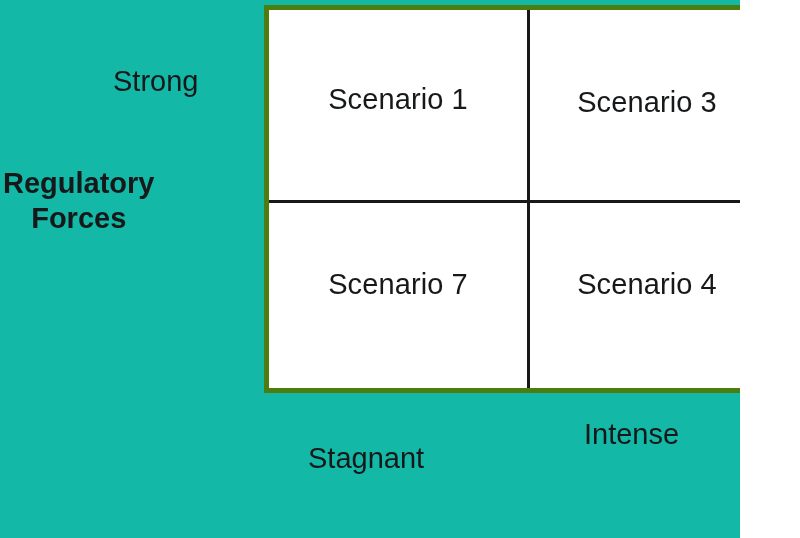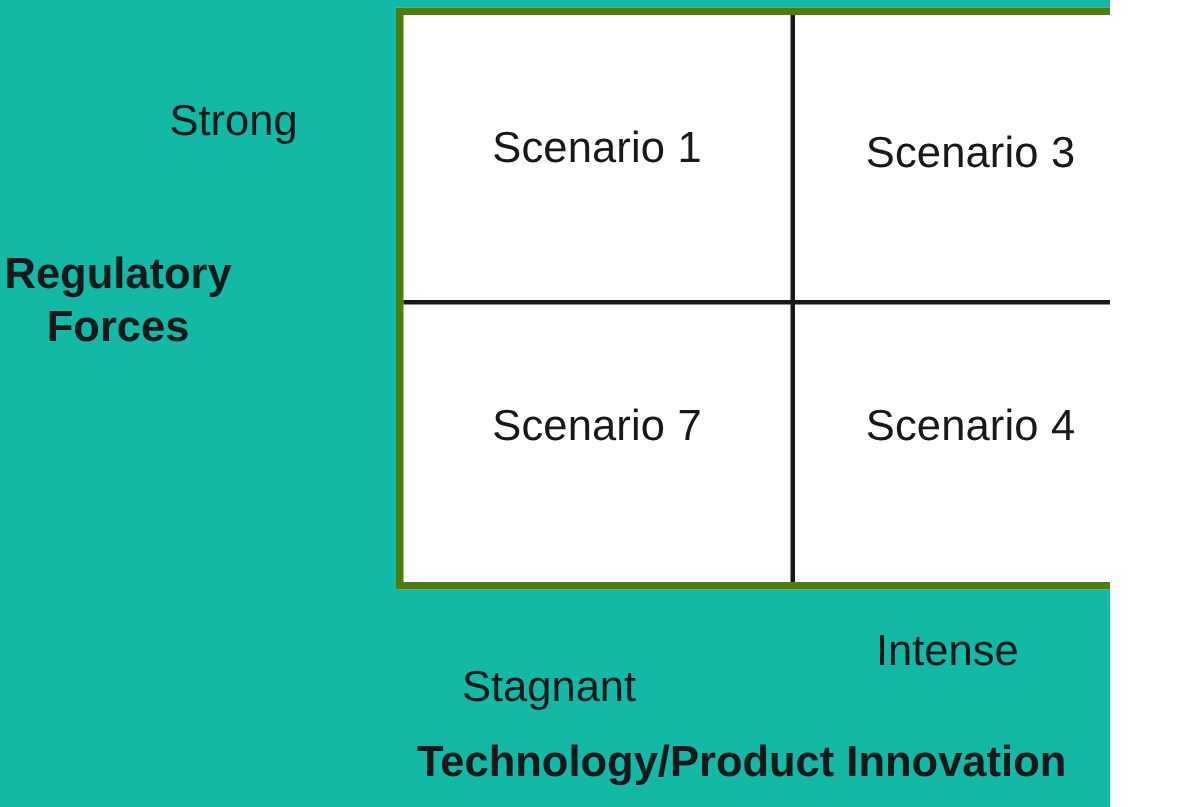--- a/index.html
+++ b/index.html
@@ -119,15 +119,14 @@
     <div class="cell cell-br">
       <span>Scenario 4</span>
     </div>
 
   </div>
 
   <div class="axis-label" id="label-stagnant">Stagnant</div>
 
   <div class="axis-label" id="label-intense">Intense</div>
 
-  <div class="axis-title" id="title-x">Technology/Product Innovation</div>
 
 </div>
 
 </body></html>

